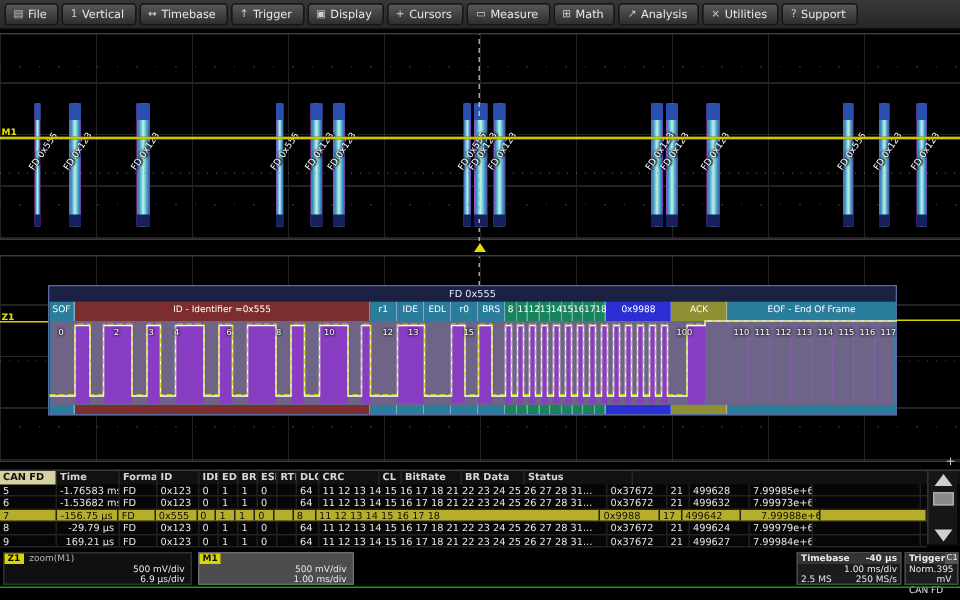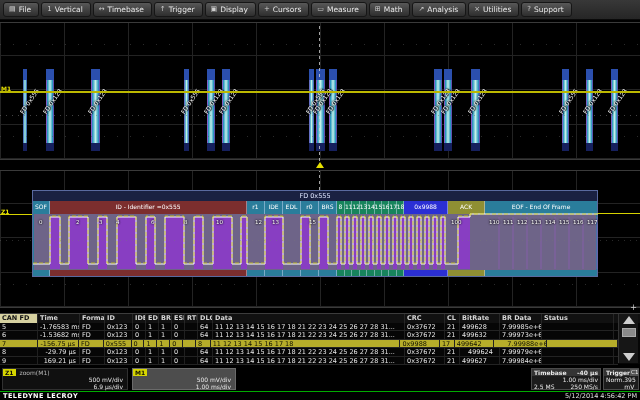--- a/index.html
+++ b/index.html
@@ -344,21 +344,20 @@
         <div class="th" id="tabcell" style="width: 38px;">CAN FD</div>
         <div class="th" style="width: 42px;">Time</div>
         <div class="th" style="width: 25px;">Format</div>
         <div class="th" style="width: 28px;">ID</div>
         <div class="th" style="width: 13px;">IDE</div>
         <div class="th" style="width: 13px;">EDL</div>
         <div class="th" style="width: 13px;">BRS</div>
         <div class="th" style="width: 13px;">ESI</div>
         <div class="th" style="width: 13px;">RTR</div>
         <div class="th" style="width: 15px;">DLC</div>
-        <div class="th" style="width: 192px;">Data</div>
         <div class="th" style="width: 40px;">CRC</div>
         <div class="th" style="width: 15px;">CL</div>
         <div class="th" style="width: 40px;">BitRate</div>
         <div class="th" style="width: 42px;">BR Data</div>
         <div class="th" style="width: 72px;">Status</div>
       </div>
     <div id="tbody">
         <div class="trow">
           <div class="td" style="width: 38px;">5</div>
           <div class="td r" style="width: 42px;">-1.76583 ms</div>
@@ -420,21 +419,21 @@
           <div class="td" style="width: 28px;">0x123</div>
           <div class="td" style="width: 13px;">0</div>
           <div class="td" style="width: 13px;">1</div>
           <div class="td" style="width: 13px;">1</div>
           <div class="td" style="width: 13px;">0</div>
           <div class="td" style="width: 13px;"></div>
           <div class="td" style="width: 15px;">64</div>
           <div class="td" style="width: 192px;">11 12 13 14 15 16 17 18 21 22 23 24 25 26 27 28 31...</div>
           <div class="td" style="width: 40px;">0x37672</div>
           <div class="td" style="width: 15px;">21</div>
-          <div class="td" style="width: 40px; text-align: center;">499624</div>
+          <div class="td" style="width: 40px;">499624</div>
           <div class="td" style="width: 42px;">7.99979e+6</div>
           <div class="td" style="width: 72px;"></div>
         </div>
         <div class="trow">
           <div class="td" style="width: 38px;">9</div>
           <div class="td r" style="width: 42px;">169.21 µs</div>
           <div class="td" style="width: 25px;">FD</div>
           <div class="td" style="width: 28px;">0x123</div>
           <div class="td" style="width: 13px;">0</div>
           <div class="td" style="width: 13px;">1</div>
@@ -486,17 +485,13 @@
     <div class="vrow">
         <span>Norm.</span>
         <span>395 mV</span>
       </div>
     <div class="vrow">
         <span>CAN FD</span>
       </div>
   </div>
 
   <div id="gline"></div>
-  <div id="footer">
-    <span id="brand">TELEDYNE LECROY</span>
-    <span id="datetime">5/12/2014 4:56:42 PM</span>
-  </div>
 </div>
 
 </body></html>

